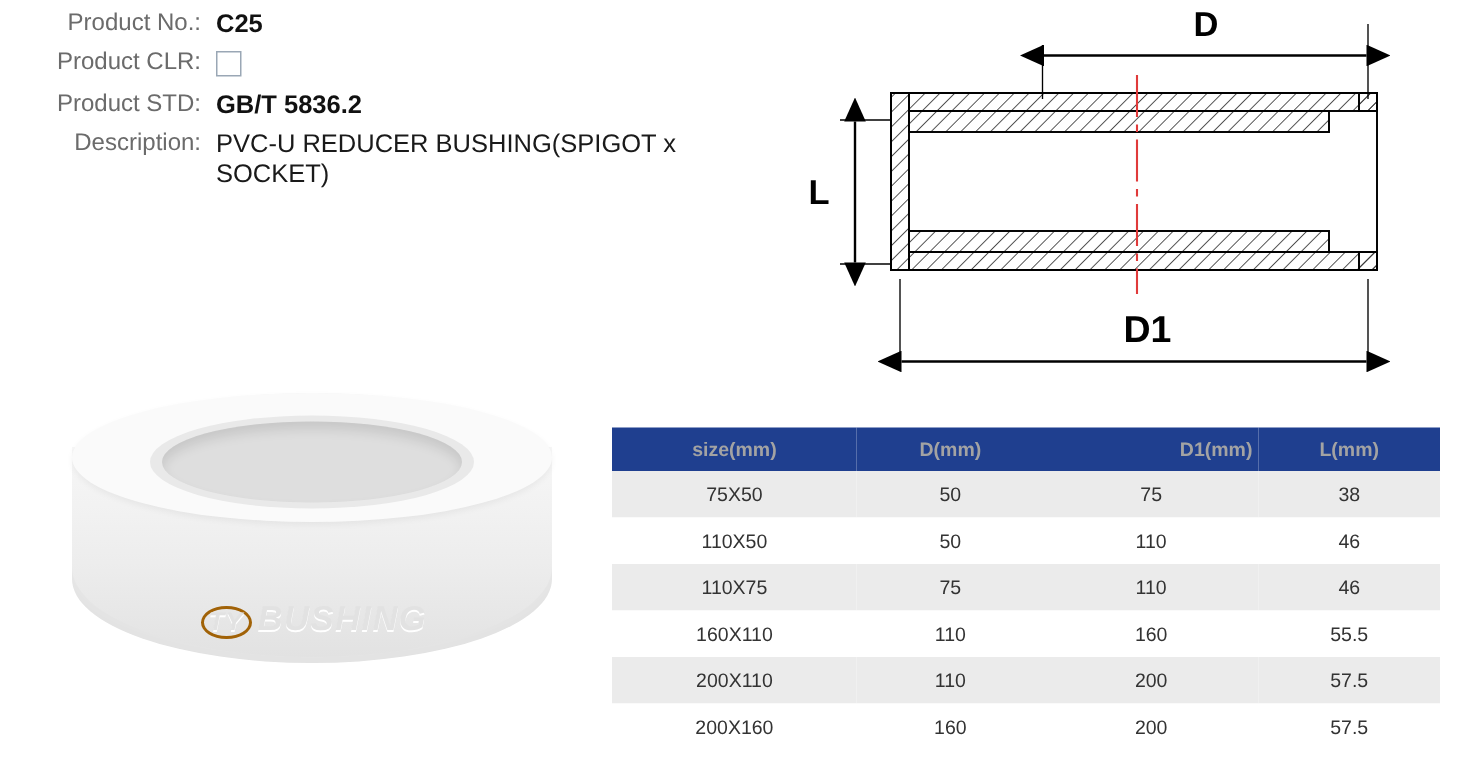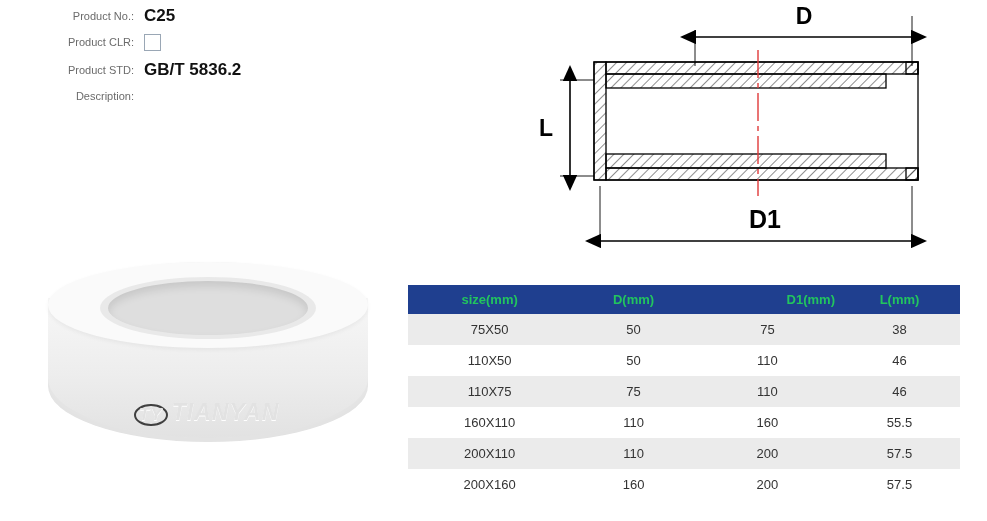--- a/index.html
+++ b/index.html
@@ -27,21 +27,21 @@
     display: flex;
     align-items: flex-start;
     margin-bottom: 4px;
     min-height: 22px;
   }
   .info-label {
     width: 126px;
     text-align: right;
     padding-right: 10px;
     color: #6b6b6b;
-    font-size: 11px;
+    font-size: 16px;
     line-height: 20px;
     flex: none;
   }
   .info-value {
     font-size: 17px;
     line-height: 20px;
     color: #111111;
     font-weight: bold;
   }
   .info-value.desc {
@@ -123,21 +123,21 @@
     letter-spacing: 1px;
     color: #e2e2e2;
     font-weight: bold;
     font-style: italic;
     text-shadow: 0 1px 0 #ffffff;
     white-space: nowrap;
   }
   .photo-logo .mark {
     display: inline-block;
     font-size: 17px;
-    border: 2px solid #404040;
+    border: 2px solid #a16207;
     border-radius: 50%;
     padding: 0 3px;
     margin-right: 4px;
     line-height: 18px;
     margin-top: 34px;
   }
 
   
   #tech-drawing {
     position: absolute;
@@ -151,21 +151,21 @@
   #size-table {
     position: absolute;
     left: 408px;
     top: 285px;
     width: 552px;
     border-collapse: collapse;
     font-size: 13px;
   }
   #size-table th {
     background: #1f3f8f;
-    color: #22c55e;
+    color: #a3a3a3;
     font-size: 13px;
     font-weight: bold;
     padding: 7px 4px;
     text-align: center;
     border: none;
   }
   #size-table td {
     text-align: center;
     padding: 8px 4px;
     color: #333333;
@@ -194,32 +194,33 @@
       </div>
     </div>
 
     <div class="info-row">
       <div class="info-label">Product STD:</div>
       <div class="info-value">GB/T 5836.2</div>
     </div>
 
     <div class="info-row">
       <div class="info-label">Description:</div>
+      <div class="info-value desc">PVC-U REDUCER BUSHING(SPIGOT x SOCKET)</div>
     </div>
 
   </div>
 
   <div id="product-photo">
     <div class="bushing-body"></div>
     <div class="bushing-wall"></div>
     <div class="bushing-top"></div>
     <div class="bushing-bore-outer"></div>
     <div class="bushing-bore-inner"></div>
     <div class="photo-logo">
-      <span class="mark">TY</span><span>TIANYAN</span>
+      <span class="mark">TY</span><span>BUSHING</span>
     </div>
   </div>
 
   <div id="tech-drawing">
     <svg width="460" height="265" viewBox="0 0 460 265">
       <defs>
         <pattern id="hatch" width="7" height="7" patternTransform="rotate(45)" patternUnits="userSpaceOnUse">
           <line x1="0" y1="0" x2="0" y2="7" stroke="#333333" stroke-width="1.1"></line>
         </pattern>
         <marker id="arrL" markerWidth="11" markerHeight="9" refX="10" refY="4.5" orient="auto">

